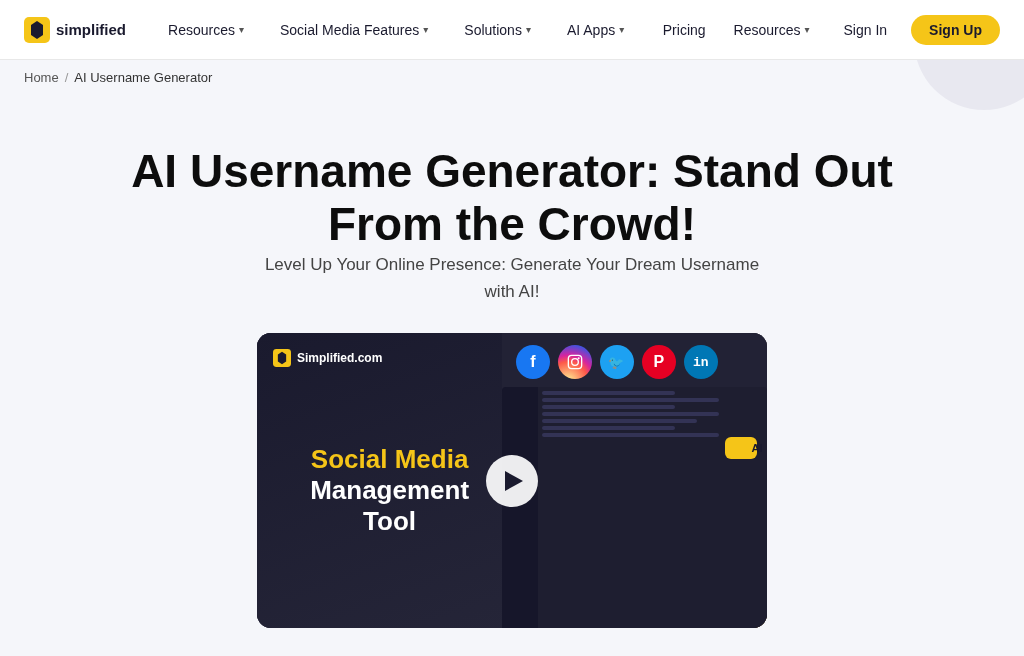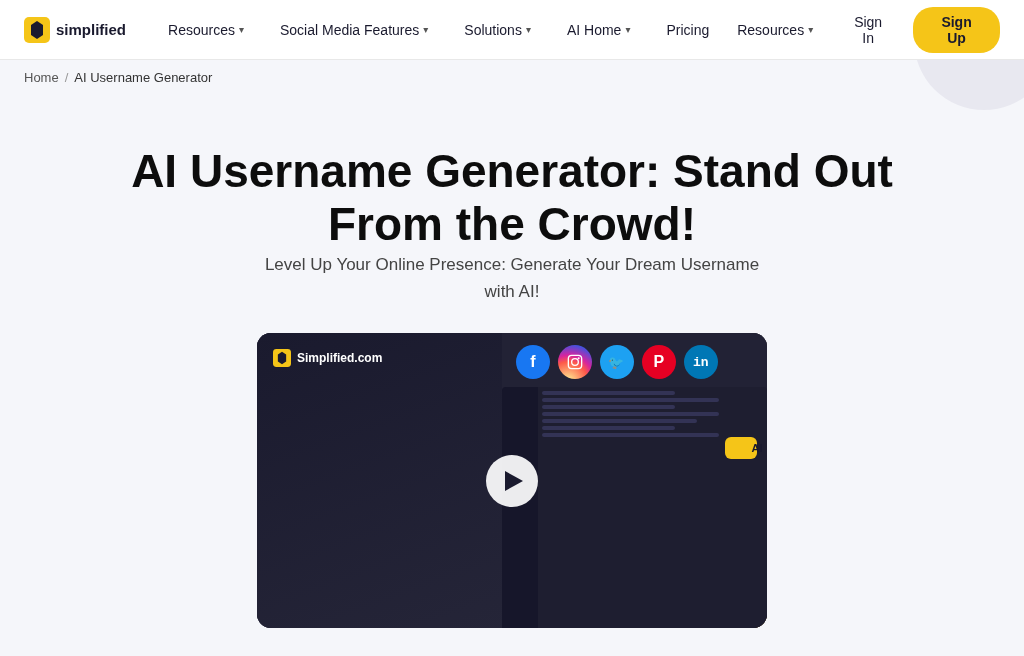--- a/index.html
+++ b/index.html
@@ -290,21 +290,21 @@
   </div>
   <div class="nav-item">
     <span>Social Media Features</span>
     <span class="chevron-icon">▾</span>
   </div>
   <div class="nav-item">
     <span>Solutions</span>
     <span class="chevron-icon">▾</span>
   </div>
   <div class="nav-item">
-    <span>AI Home</span>
+    <span>AI Apps</span>
     <span class="chevron-icon">▾</span>
   </div>
 
   <div class="nav-right">
     <div class="nav-item">
       <span>Pricing</span>
     </div>
     <div class="nav-item">
       <span>Resources</span>
       <span class="chevron-icon">▾</span>
@@ -336,20 +336,24 @@
   <div class="video-wrap">
     <div class="video-inner">
 
       <div class="video-left">
         <div class="video-logo-row">
           <svg width="18" height="18" viewBox="0 0 26 26">
             <rect width="26" height="26" rx="5" fill="#f5c518"></rect>
             <path d="M7 8 L13 4 L19 8 L19 18 L13 22 L7 18 Z" fill="#1a1a2e"></path>
           </svg>
           <span style="font-size:12px;font-weight:700;color:#fff;">Simplified.com</span>
+        </div>
+        <div class="video-title">
+          <span style="color:#f5c518;">Social Media</span><br>
+          <span style="color:#fff;">Management<br>Tool</span>
         </div>
       </div>
 
       <div class="video-right">
         <div class="social-icons-row">
           <div class="social-icon-circle si-fb" style="font-size:16px;font-weight:900;">f</div>
           <div class="social-icon-circle si-ig">
             <svg width="16" height="16" viewBox="0 0 24 24" fill="white">
                 <rect x="2" y="2" width="20" height="20" rx="5" ry="5" stroke="white" stroke-width="2" fill="none"></rect>
                 <circle cx="12" cy="12" r="5" stroke="white" stroke-width="2" fill="none"></circle>

